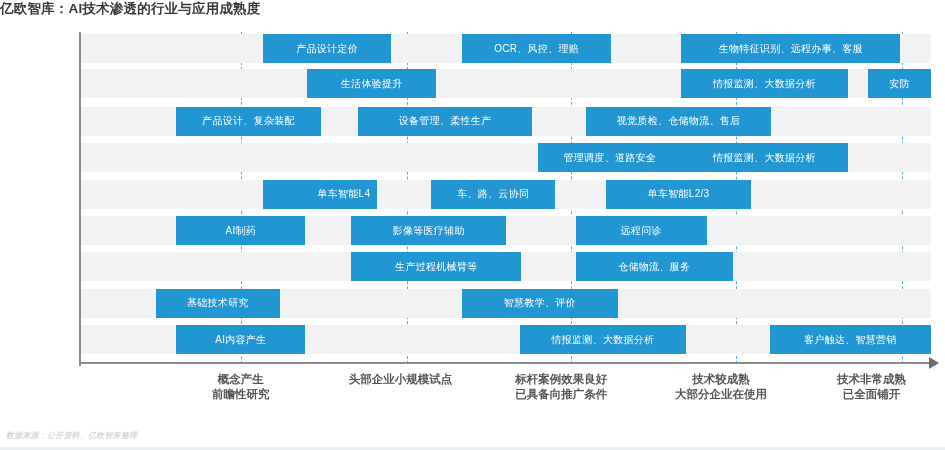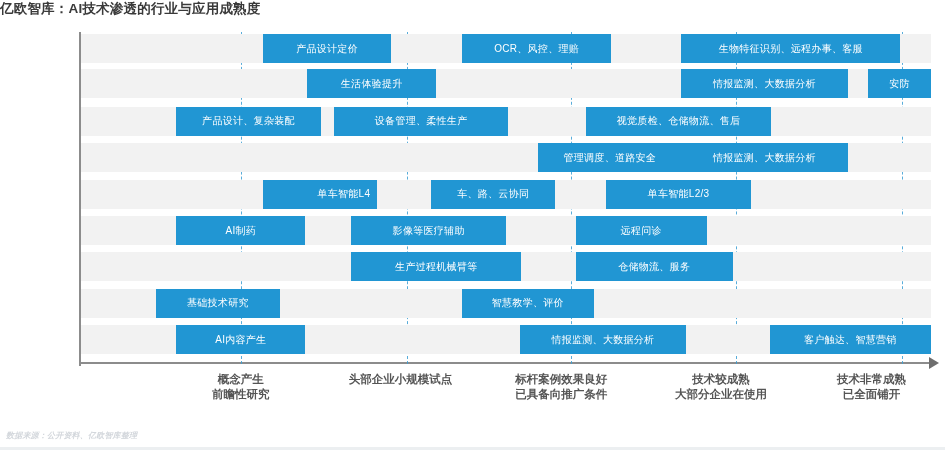--- a/index.html
+++ b/index.html
@@ -132,21 +132,21 @@
       </div>
       <div class="row" style="top: 41px;">
         <div class="row-band"></div>
         <div class="bar" style="left: 226.1px; width: 129.2px;">生活体验提升</div>
         <div class="bar" style="left: 600.1px; width: 166.6px;">情报监测、大数据分析</div>
         <div class="bar" style="left: 787.1px; width: 62.9px;">安防</div>
       </div>
       <div class="row" style="top: 78.8px;">
         <div class="row-band"></div>
         <div class="bar" style="left: 95.2px; width: 144.5px;">产品设计、复杂装配</div>
-        <div class="bar" style="left: 253px; width: 174.25px;">设备管理、柔性生产</div>
+        <div class="bar" style="left: 277px; width: 174.25px;">设备管理、柔性生产</div>
         <div class="bar" style="left: 504.9px; width: 185.3px;">视觉质检、仓储物流、售后</div>
       </div>
       <div class="row" style="top: 115.2px;">
         <div class="row-band"></div>
         <div class="bar" style="left: 457px; width: 143.65px;">管理调度、道路安全</div>
         <div class="bar" style="left: 600.1px; width: 166.6px;">情报监测、大数据分析</div>
       </div>
       <div class="row" style="top: 151.6px;">
         <div class="row-band"></div>
         <div class="bar" style="left: 181.9px; width: 113.9px; padding-left: 48px;">单车智能L4</div>
@@ -160,21 +160,21 @@
         <div class="bar" style="left: 494.7px; width: 130.9px;">远程问诊</div>
       </div>
       <div class="row" style="top: 224.4px;">
         <div class="row-band"></div>
         <div class="bar" style="left: 270.3px; width: 170px;">生产过程机械臂等</div>
         <div class="bar" style="left: 494.7px; width: 157px;">仓储物流、服务</div>
       </div>
       <div class="row" style="top: 260.8px;">
         <div class="row-band"></div>
         <div class="bar" style="left: 74.8px; width: 124.1px;">基础技术研究</div>
-        <div class="bar" style="left: 380.8px; width: 132px;">智慧教学、评价</div>
+        <div class="bar" style="left: 380.8px; width: 156px;">智慧教学、评价</div>
       </div>
       <div class="row" style="top: 297.2px; padding-left: 39px;">
         <div class="row-band"></div>
         <div class="bar" style="left: 95.2px; width: 129.2px;">AI内容产生</div>
         <div class="bar" style="left: 438.6px; width: 166.6px;">情报监测、大数据分析</div>
         <div class="bar" style="left: 688.5px; width: 161.5px;">客户触达、智慧营销</div>
       </div>
     </div>
 </div>
 

